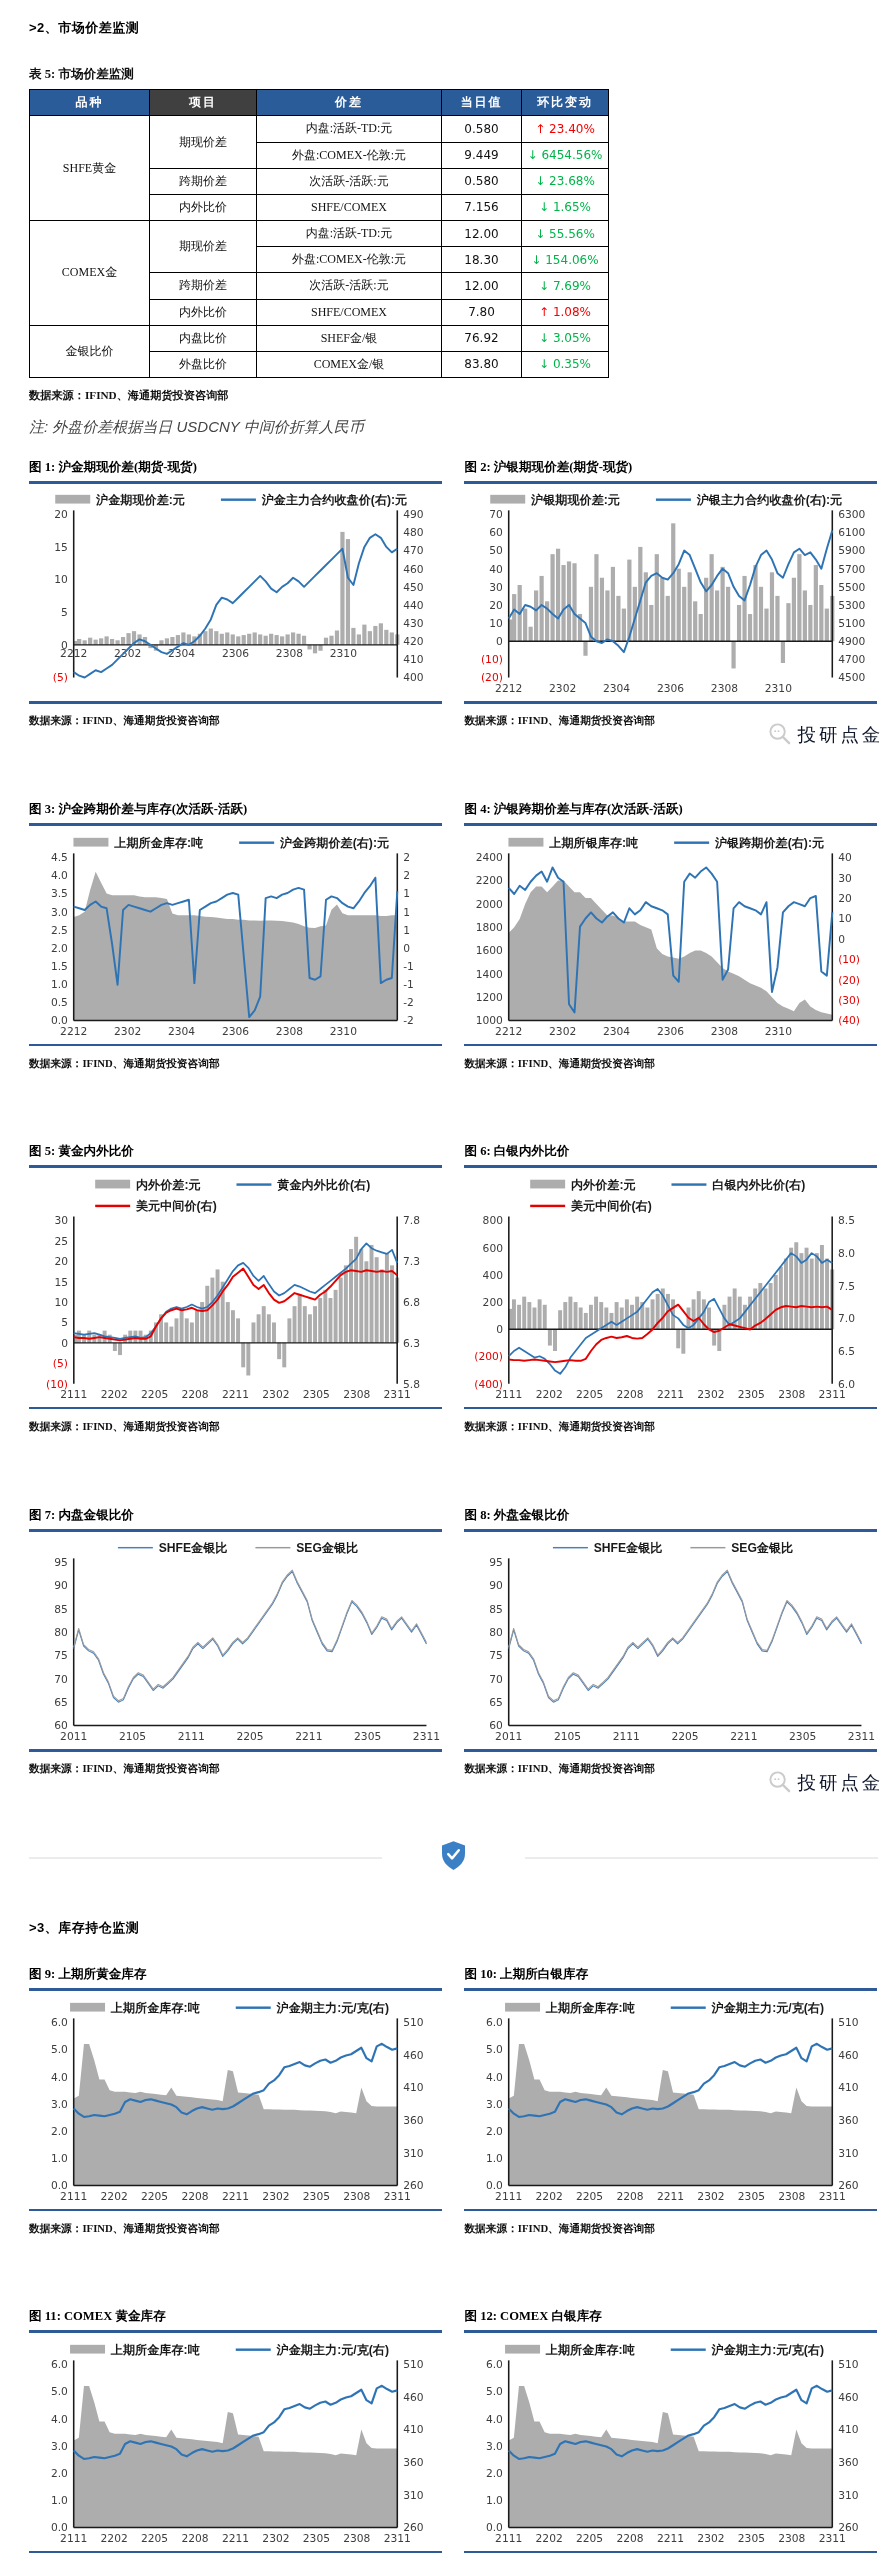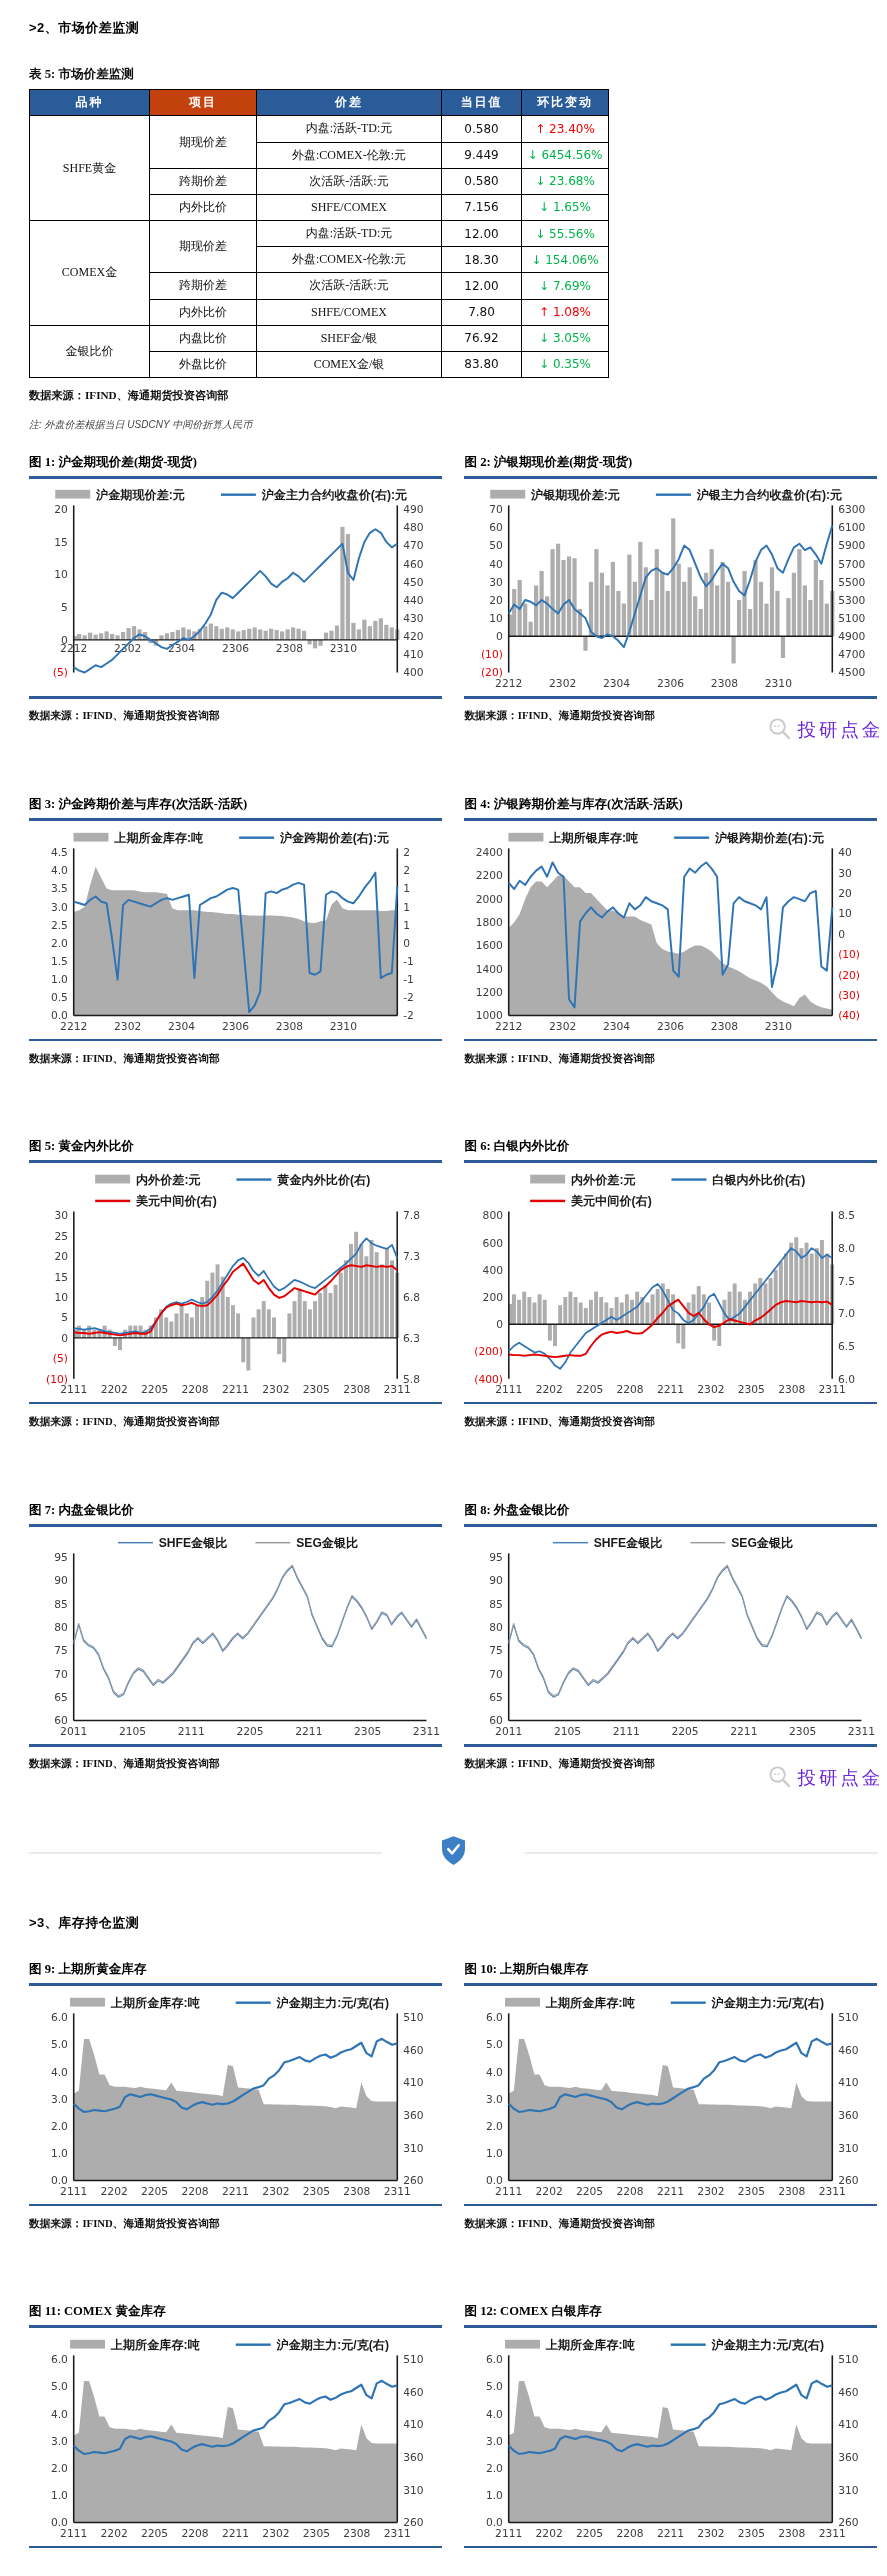--- a/index.html
+++ b/index.html
@@ -7,32 +7,32 @@
   .page{padding:13.6px 9.7px 19.4px 29px;position:relative;}
   h1.sec{font-size:13px;font-weight:700;color:#000;margin:5.8px 0 29px 0;letter-spacing:0.5px;}
   h1.sec2{margin-top:45px;}
   .tbl-caption{font-size:12.6px;font-weight:700;margin:0 0 5.8px 0;font-family:"Liberation Serif",serif;}
   table.spread{border-collapse:collapse;table-layout:fixed;width:578px;}
   table.spread th,table.spread td{border:1px solid #000;text-align:center;font-size:12px;padding:2.9px 1.9px;height:19.4px;}
   table.spread th{color:#fff;font-weight:700;letter-spacing:1.9px;}
   td.cjk{font-family:"Liberation Serif",serif;}
   td.num{font-family:"DejaVu Sans",sans-serif;font-size:11.7px;}
   .src{font-size:11.2px;font-weight:700;color:#111;margin:9.7px 0 0 0;font-family:"Liberation Serif",serif;}
-  .note{font-size:10px;font-style:italic;color:#444;margin:15.6px 0 21.4px 0;}
+  .note{font-size:15px;font-style:italic;color:#444;margin:15.6px 0 21.4px 0;}
   .figgrid{display:grid;grid-template-columns:413px 413px;column-gap:22.4px;row-gap:62px;margin-top:7.8px;}
   .figure{position:relative;}
   .fig-title{font-size:12.6px;font-weight:700;color:#000;font-family:"Liberation Serif",serif;margin:0;}
   .fig-rule{height:2.9px;margin:4.9px 0 1.9px 0;}
   .fig-rule-bottom{height:2.4px;margin:1.9px 0 3.9px 0;}
   .fig-src{font-size:10.7px;font-weight:700;font-family:"Liberation Serif",serif;}
   svg.chart{display:block;}
   .divider{display:flex;align-items:center;margin:54px 0 9.7px 0;}
   .divider .dline{flex:1;height:1.9px;background:#ececec;}
   .divider .dmid{margin:0 60px;}
-  .watermark{position:absolute;right:-5.8px;bottom:-7.8px;display:flex;align-items:flex-start;color:#6d28d9;font-size:18.5px;letter-spacing:2.9px;white-space:nowrap;}
+  .watermark{position:absolute;right:-5.8px;bottom:-7.8px;display:flex;align-items:flex-start;color:#0f172a;font-size:18.5px;letter-spacing:2.9px;white-space:nowrap;}
   .watermark svg{margin-right:5.8px;}
 </style>
 </head>
 <body>
 
 <div class="page">
 
   <h1 class="sec">&gt;2、市场价差监测</h1>
 
   <p class="tbl-caption">表 5: 市场价差监测</p>
@@ -41,21 +41,21 @@
     <colgroup>
       <col style="width:120px">
         <col style="width:107px">
         <col style="width:185px">
         <col style="width:80px">
         <col style="width:87px">
     </colgroup>
     <thead>
       <tr>
         <th style="background: rgb(42, 92, 154);">品种</th>
-        <th style="background: #c2410c;">项目</th>
+        <th style="background: #404040;">项目</th>
         <th style="background: rgb(42, 92, 154);">价差</th>
         <th style="background: rgb(42, 92, 154);">当日值</th>
         <th style="background: rgb(42, 92, 154);">环比变动</th>
       </tr>
     </thead>
     <tbody id="t5body">
         <tr>
           <td rowspan="4" class="cjk">SHFE黄金</td>
           <td rowspan="2" class="cjk">期现价差</td>
           <td class="cjk">内盘:活跃-TD:元</td>

